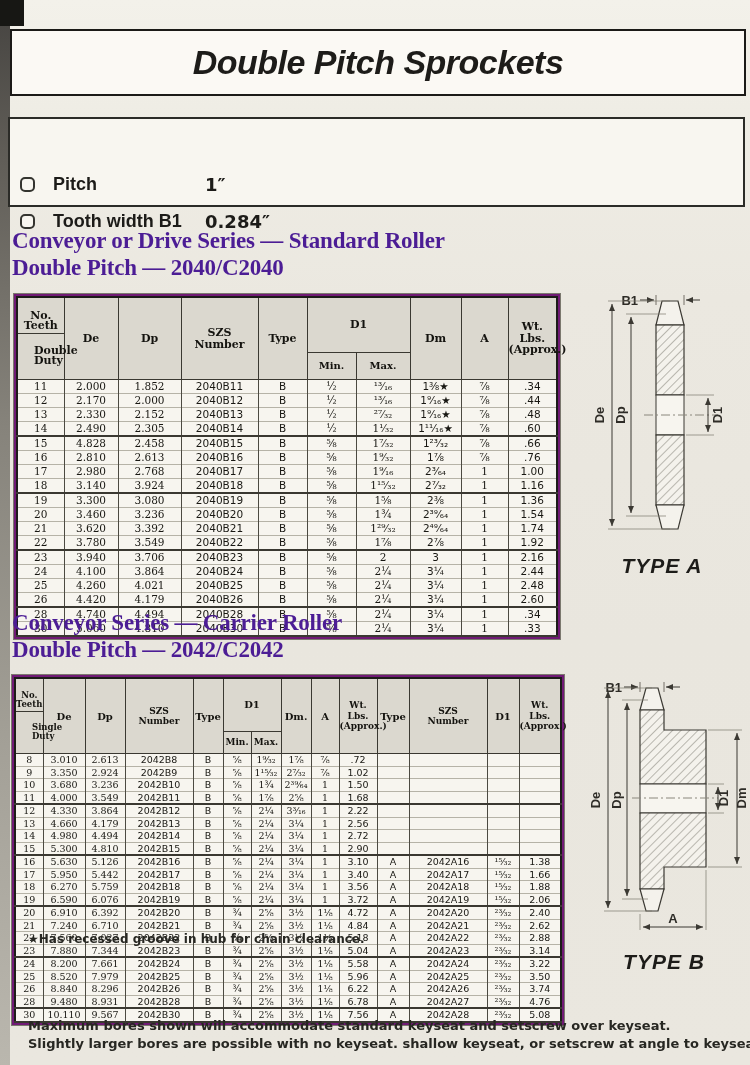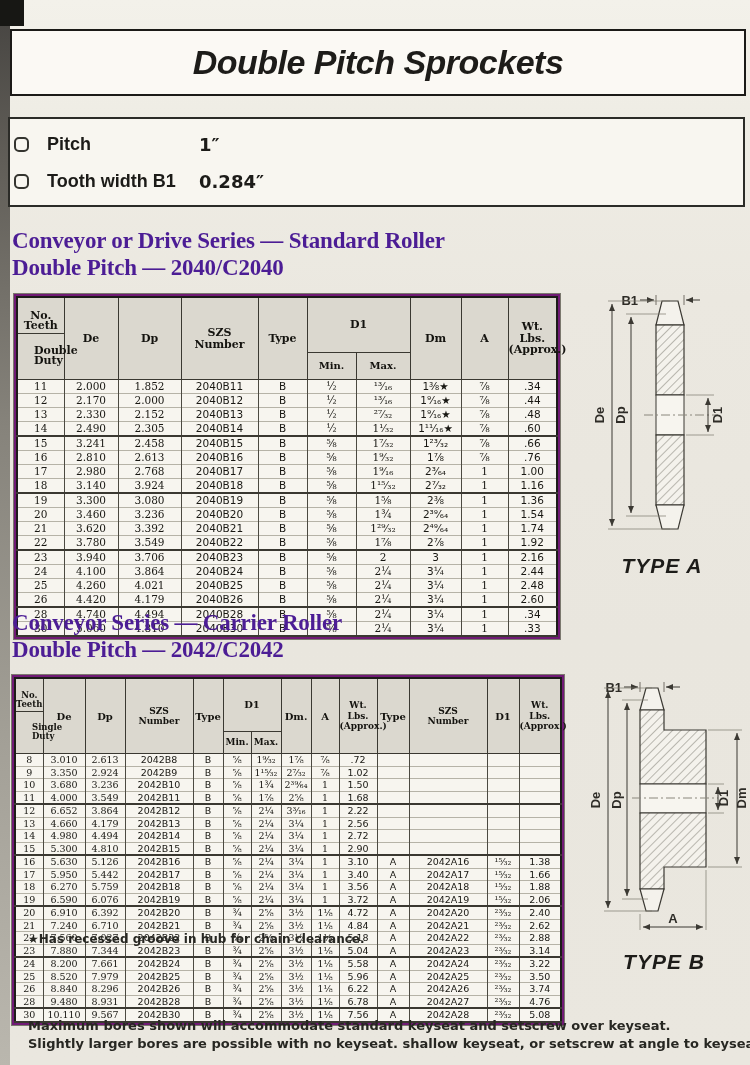--- a/index.html
+++ b/index.html
@@ -27,21 +27,21 @@
   .title {
     font-size:34px; font-weight:bold; color:#1d1c19; letter-spacing:-0.5px;
     font-family:"Liberation Sans", sans-serif;
     font-style:italic;
   }
 
   .spec-box {
     left:8px; top:117px; width:737px; height:90px;
     background:#f8f6f0; border:2px solid #2b2b27;
   }
-  .spec-row { position:absolute; left:4px; display:flex; align-items:center; }
+  .spec-row { position:absolute; left:10px; display:flex; align-items:center;margin-top:40px; }
   .spec-row.r1 { top:15px; }
   .spec-row.r2 { top:52px; }
   .bullet {
     width:15px; height:15px; border:2px solid #34342f; border-radius:5px;
     background:#f8f6f0; margin-right:18px; flex:none;
   }
   .spec-label { font-weight:bold; font-size:18px; color:#1c1b18; width:152px; }
   .spec-value { font-weight:bold; font-size:18px; color:#1c1b18; font-family:"DejaVu Sans",sans-serif; }
 
   .h1 {
@@ -201,21 +201,21 @@
           <td class="sans">2040B14</td>
           <td class="sans">B</td>
           <td>½</td>
           <td>1¹⁄₃₂</td>
           <td class="sans">1¹¹⁄₁₆★</td>
           <td>⅞</td>
           <td class="sans">.60</td>
         </tr>
         <tr>
           <td>15</td>
-          <td>3.241</td>
+          <td>4.828</td>
           <td>2.458</td>
           <td class="sans">2040B15</td>
           <td class="sans">B</td>
           <td>⅝</td>
           <td>1⁷⁄₃₂</td>
           <td class="sans">1²³⁄₃₂</td>
           <td>⅞</td>
           <td class="sans">.66</td>
         </tr>
         <tr>
@@ -534,21 +534,21 @@
           <td>2⅝</td>
           <td>1</td>
           <td class="sans">1.68</td>
           <td class="sans"></td>
           <td class="sans"></td>
           <td></td>
           <td class="sans"></td>
         </tr>
         <tr>
           <td>12</td>
-          <td>6.652</td>
+          <td>4.330</td>
           <td>3.864</td>
           <td class="sans">2042B12</td>
           <td class="sans">B</td>
           <td>⅝</td>
           <td>2¼</td>
           <td>3³⁄₁₆</td>
           <td>1</td>
           <td class="sans">2.22</td>
           <td class="sans"></td>
           <td class="sans"></td>

